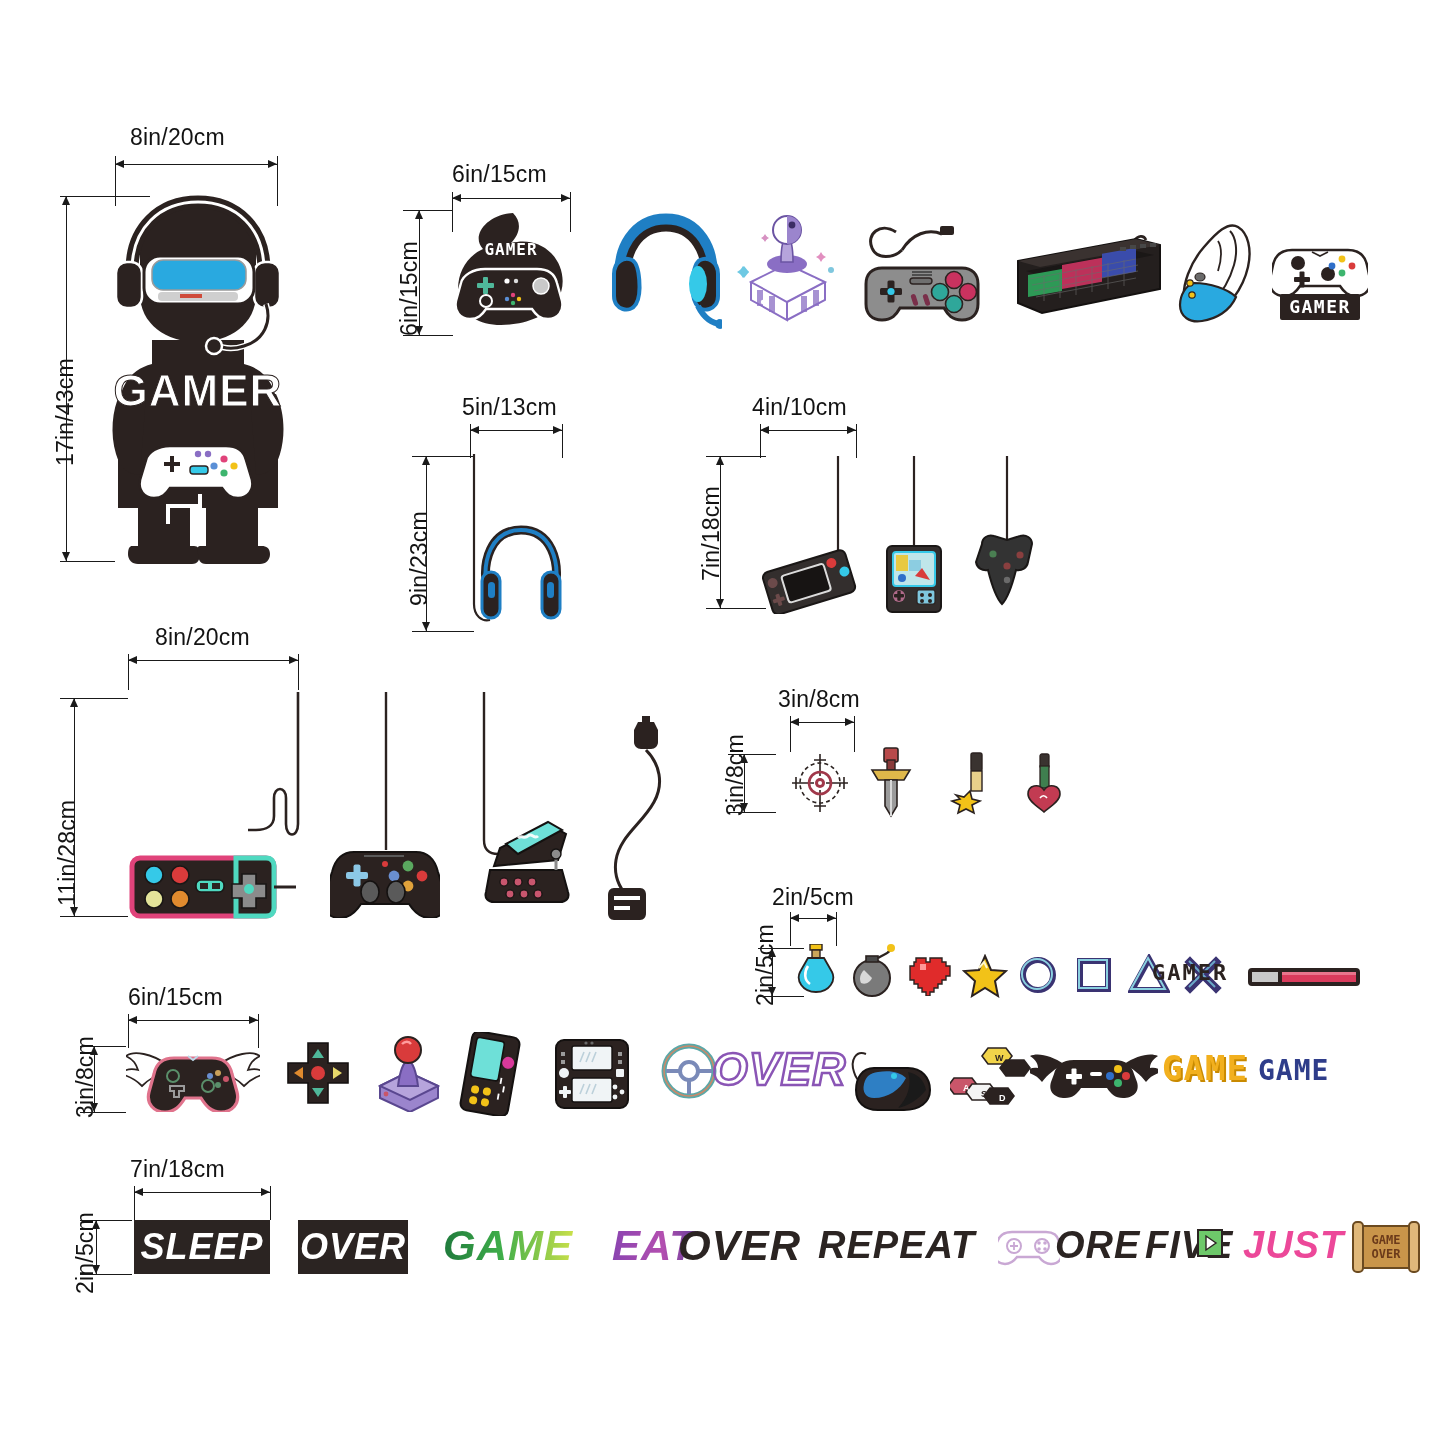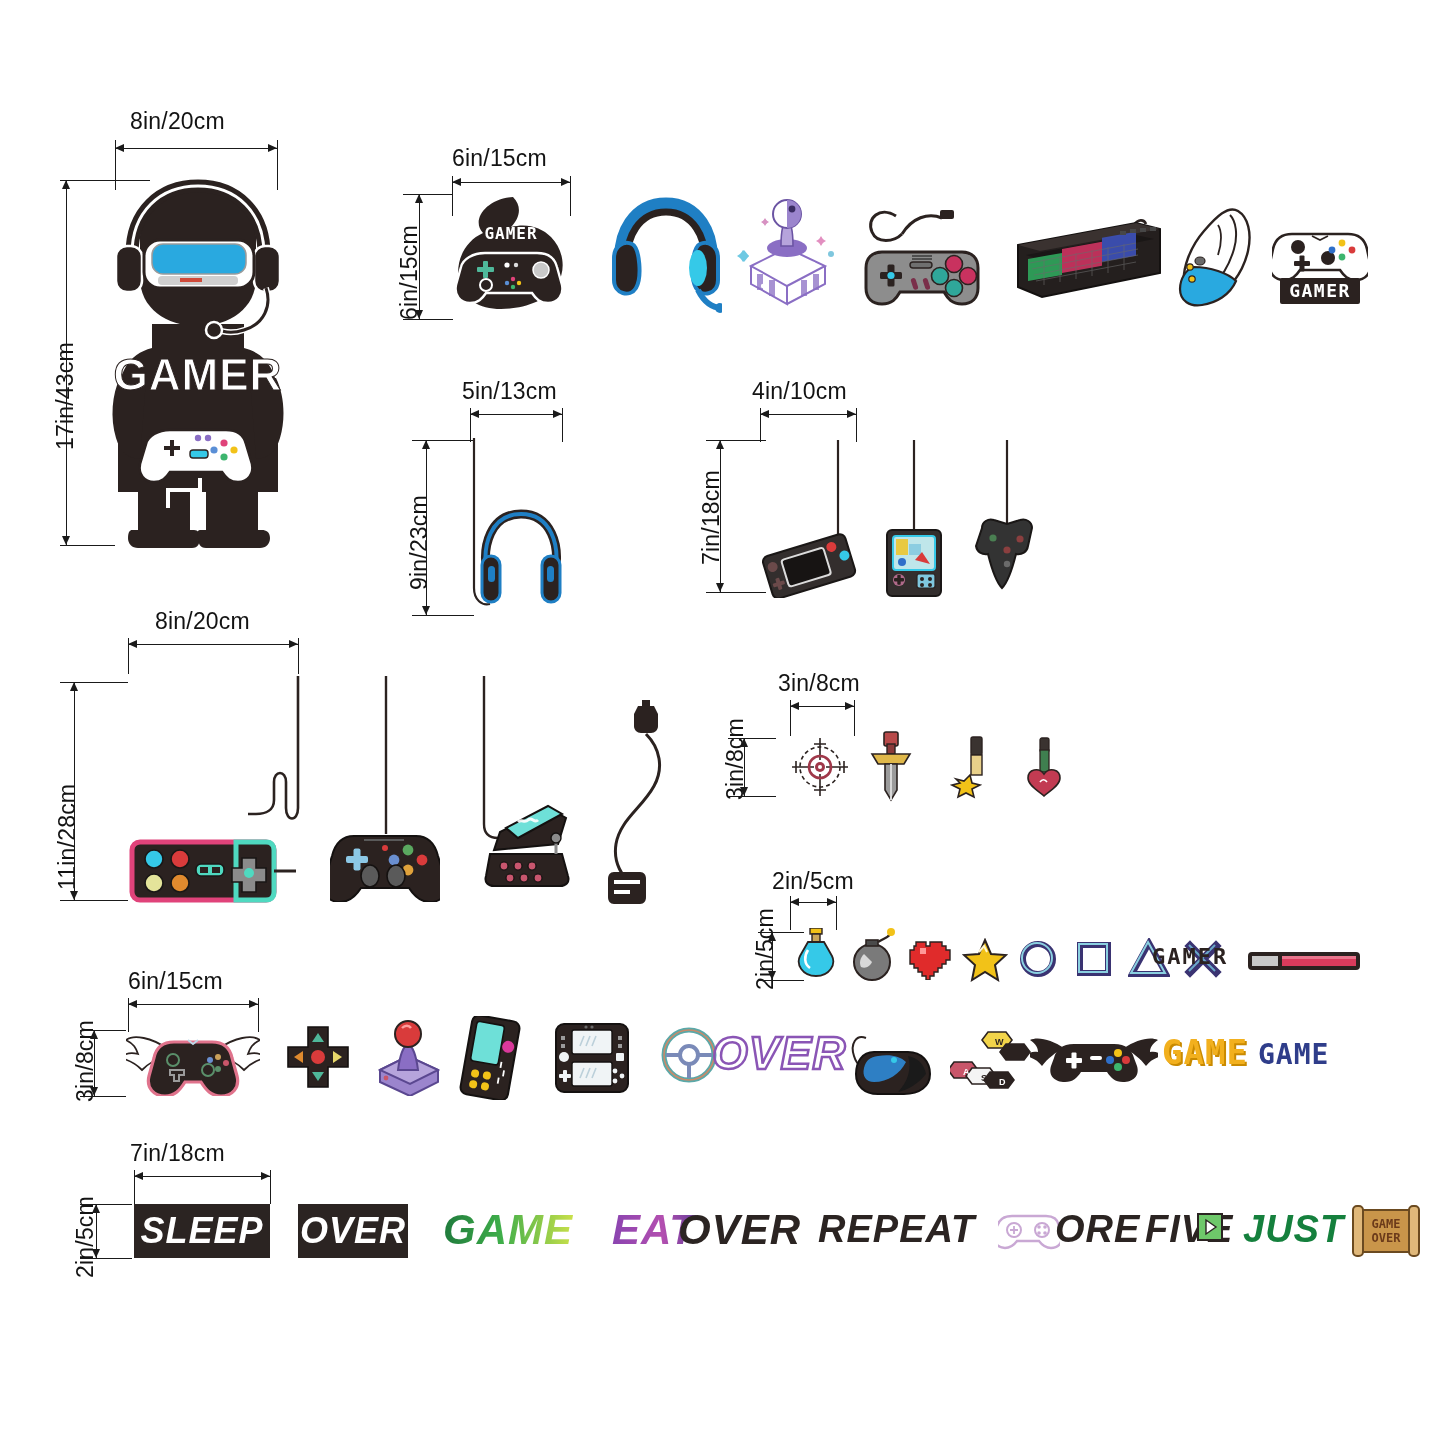--- a/index.html
+++ b/index.html
@@ -1,18 +1,18 @@
 <!DOCTYPE html>
 <html><head>
 <meta charset="utf-8">
 <style>
   html,body{margin:0;padding:0;background:#fff;}
   body{width:1445px;height:1445px;position:relative;overflow:hidden;
        font-family:"Liberation Sans","DejaVu Sans",sans-serif;color:#111;}
-  .stage{position:absolute;inset:0;}
+  .stage{position:absolute;inset:0;margin-top:16px;}
   .abs{position:absolute;}
 
   
   .dimtext{font-size:23px;letter-spacing:.2px;color:#131313;white-space:nowrap;}
   .vtext{transform-origin:0 0;transform:rotate(-90deg);}
 
   .hline{height:1px;background:#1a1a1a;position:absolute;}
   .vline{width:1px;background:#1a1a1a;position:absolute;}
 
   .arrowL,.arrowR,.arrowU,.arrowD{position:absolute;width:0;height:0;}
@@ -732,21 +732,21 @@
       </g>
   </svg>
   <div class="wordplain" style="left:1055px;top:1208px;font-size:38px;color:#2b2422;">ORE</div>
 
   <div class="wordplain" style="left:1145px;top:1208px;font-size:38px;color:#2b2422;">FIVE</div>
   <svg class="art" style="left:1196px;top:1212px;" width="28" height="30" viewBox="0 0 28 30">
     <rect x="2" y="2" width="24" height="26" fill="#6ec86a" stroke="#2b2422" stroke-width="2"></rect>
     <path d="M10 8l10 7-10 7z" fill="#fff" stroke="#2b2422" stroke-width="1.4"></path>
   </svg>
 
-  <div class="wordplain" style="left:1243px;top:1208px;font-size:38px;color:#15803d;">JUST</div>
+  <div class="wordplain" style="left:1243px;top:1208px;font-size:38px;color:#ec4899;">JUST</div>
 
   <svg class="art" style="left:1352px;top:1204px;" width="68" height="54" viewBox="0 0 68 54">
     <rect x="8" y="6" width="52" height="42" fill="#c9954a" stroke="#6b4a20" stroke-width="2"></rect>
     <rect x="1" y="2" width="10" height="50" rx="4" fill="#e0b87a" stroke="#6b4a20" stroke-width="2"></rect>
     <rect x="57" y="2" width="10" height="50" rx="4" fill="#e0b87a" stroke="#6b4a20" stroke-width="2"></rect>
     <text x="34" y="24" text-anchor="middle" fill="#6b3a1a" class="pixfont" font-size="12">GAME</text>
     <text x="34" y="38" text-anchor="middle" fill="#6b3a1a" class="pixfont" font-size="12">OVER</text>
   </svg>
 
 </div>

